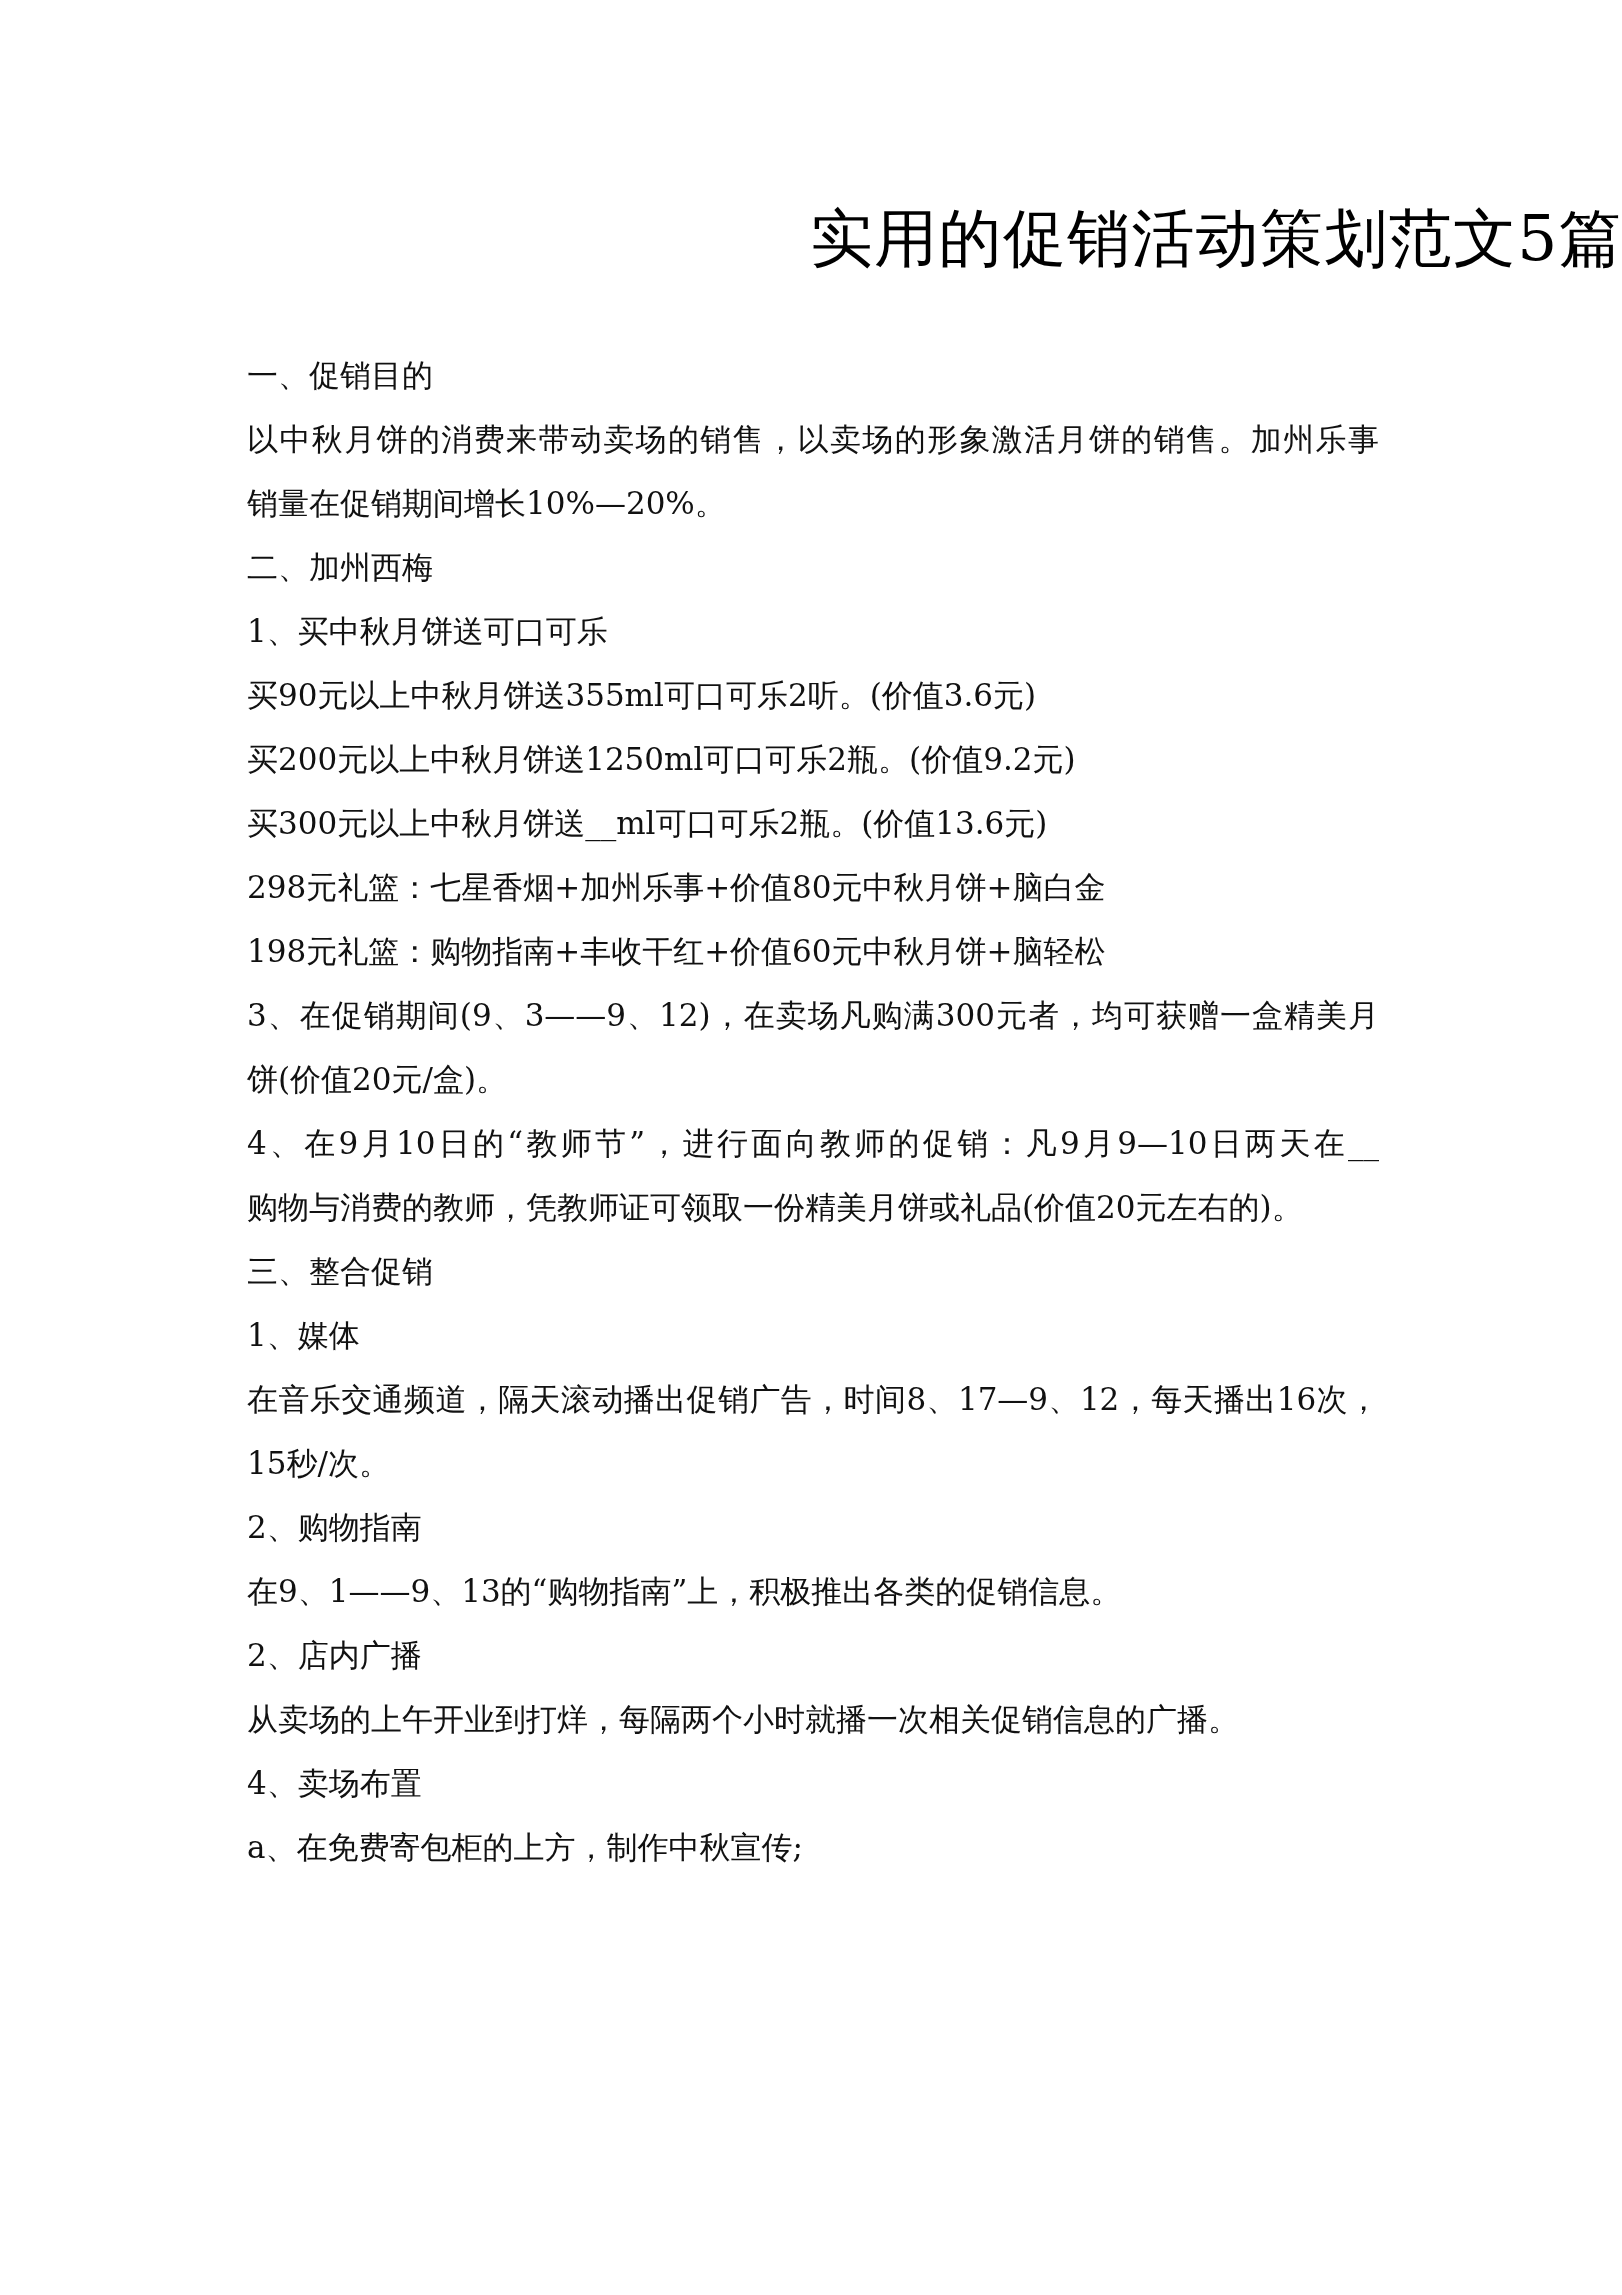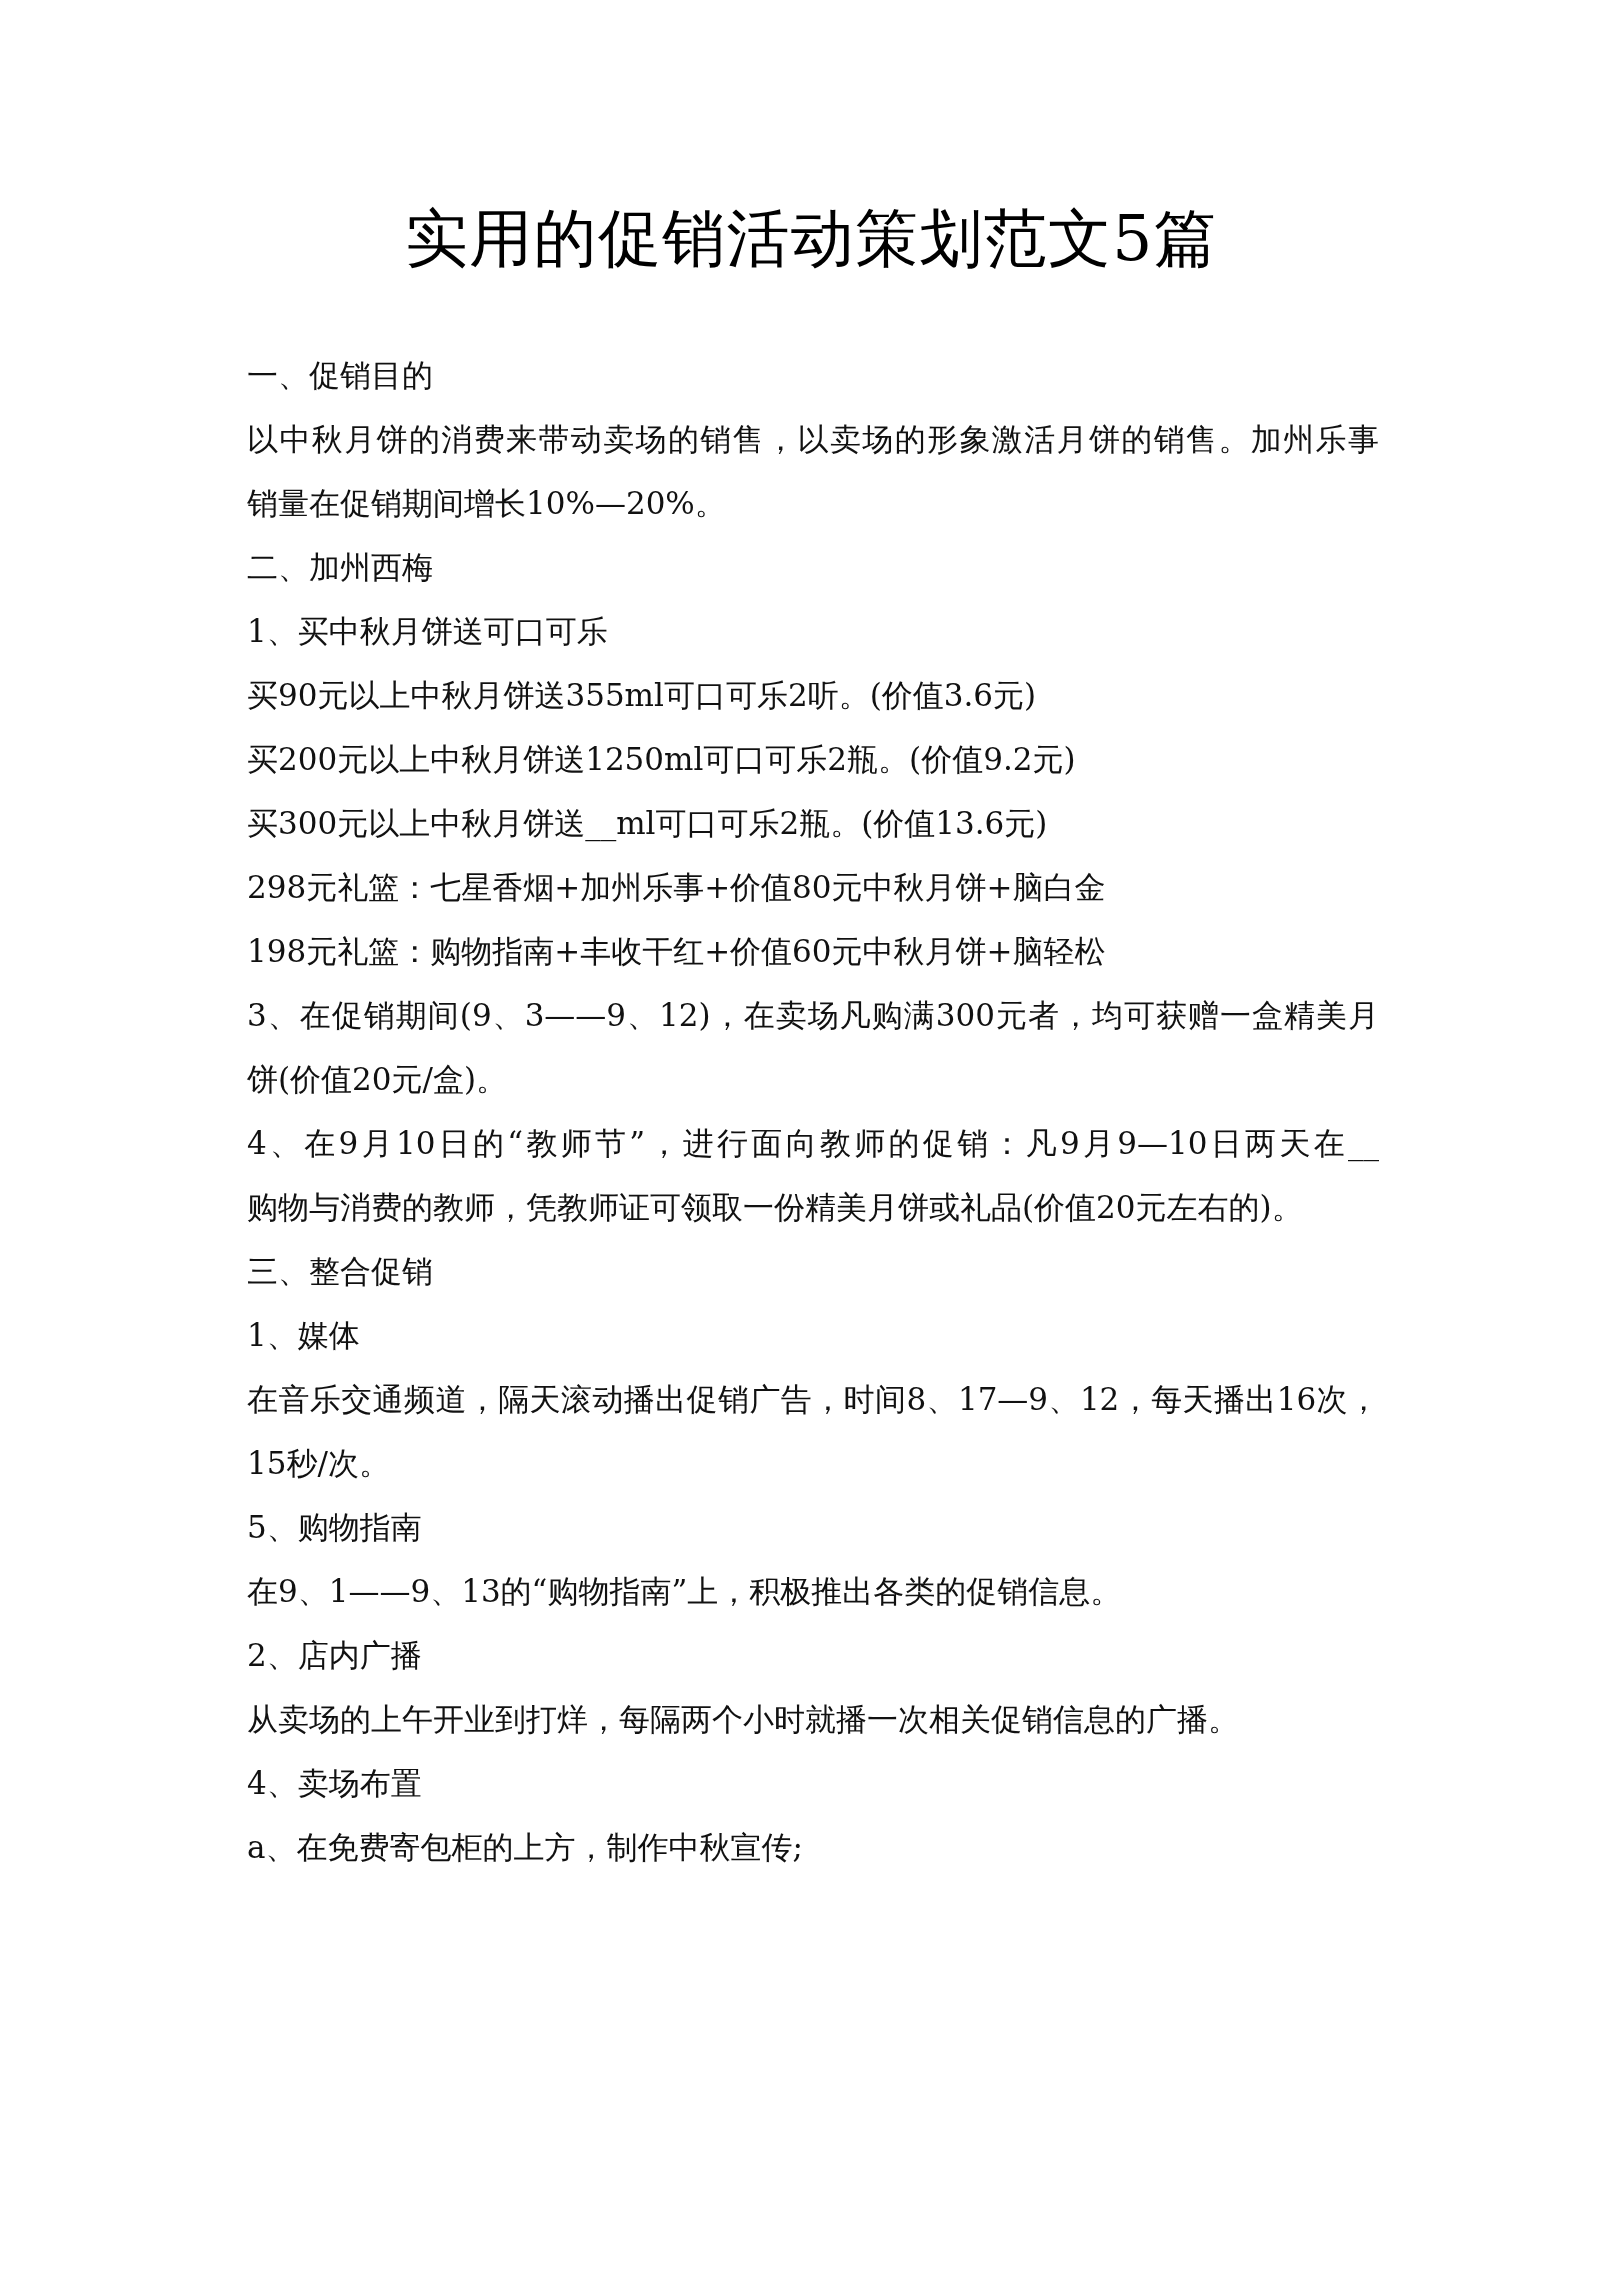--- a/index.html
+++ b/index.html
@@ -21,21 +21,21 @@
       top: 0;
       width: 1623px;
       height: 2295px;
       background: #ffffff;
     }
     .title {
       position: absolute;
       left: 0;
       top: 196px;
       width: 1623px;
-      text-align: center;
+      text-align: right;
       font-size: 63px;
       line-height: 85px;
       font-weight: normal;
       letter-spacing: 1.3px;
       color: #000000;
       margin: 0;
     }
     .body {
       position: absolute;
       left: 247px;
@@ -73,21 +73,21 @@
     <span class="line">298元礼篮：七星香烟+加州乐事+价值80元中秋月饼+脑白金</span>
     <span class="line">198元礼篮：购物指南+丰收干红+价值60元中秋月饼+脑轻松</span>
     <span class="line justify">3、在促销期间(9、3——9、12)，在卖场凡购满300元者，均可获赠一盒精美月</span>
     <span class="line">饼(价值20元/盒)。</span>
     <span class="line justify">4、在9月10日的“教师节”，进行面向教师的促销：凡9月9—10日两天在__</span>
     <span class="line">购物与消费的教师，凭教师证可领取一份精美月饼或礼品(价值20元左右的)。</span>
     <span class="line">三、整合促销</span>
     <span class="line">1、媒体</span>
     <span class="line justify">在音乐交通频道，隔天滚动播出促销广告，时间8、17—9、12，每天播出16次，</span>
     <span class="line">15秒/次。</span>
-    <span class="line">5、购物指南</span>
+    <span class="line">2、购物指南</span>
     <span class="line">在9、1——9、13的“购物指南”上，积极推出各类的促销信息。</span>
     <span class="line">2、店内广播</span>
     <span class="line">从卖场的上午开业到打烊，每隔两个小时就播一次相关促销信息的广播。</span>
     <span class="line">4、卖场布置</span>
     <span class="line">a、在免费寄包柜的上方，制作中秋宣传;</span>
   </div>
 </div>
 
 
 </body></html>

